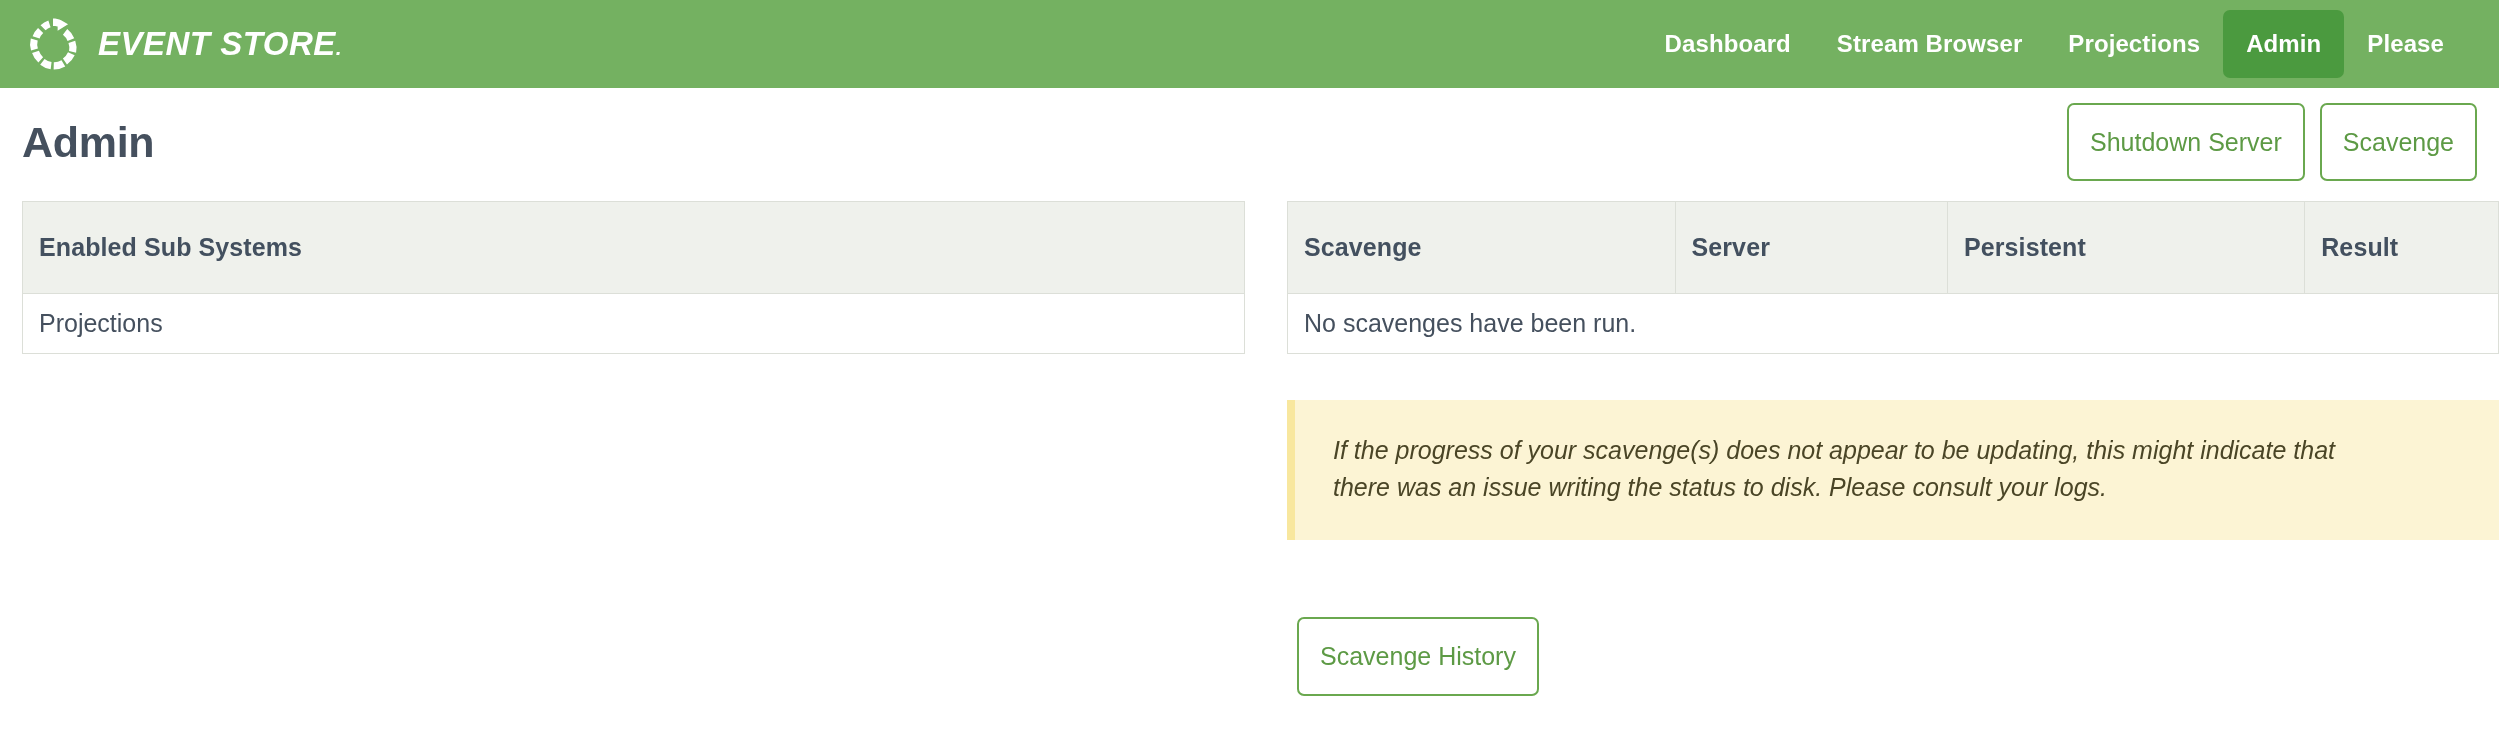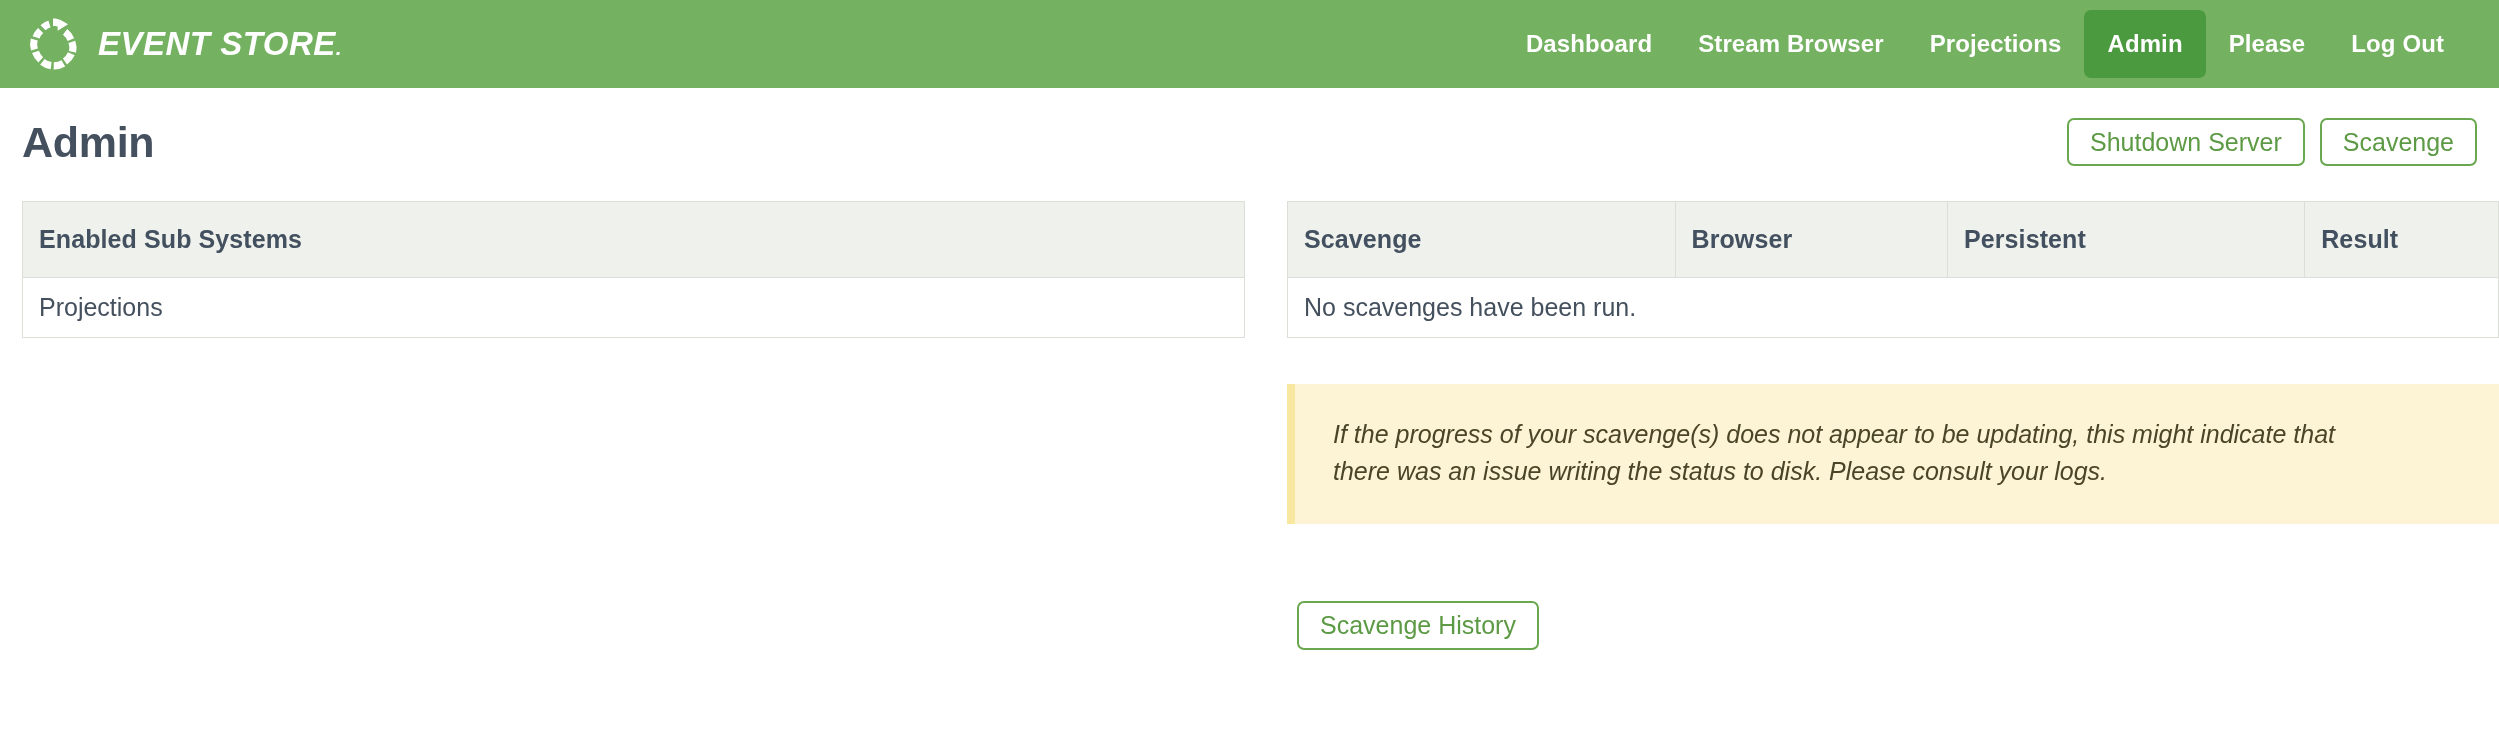--- a/index.html
+++ b/index.html
@@ -90,21 +90,21 @@
     display: flex;
     gap: 15px;
   }
   .btn-outline {
     background: #ffffff;
     border: 2px solid #6aa84f;
     border-radius: 7px;
     color: #5d9a45;
     font-size: 25px;
     font-family: "Liberation Sans", sans-serif;
-    padding: 8px 21px;
+    padding: 23px 21px;
     line-height: 1.15;
     cursor: pointer;
     white-space: nowrap;
   }
 
   
   .columns {
     display: flex;
     gap: 42px;
     margin-top: 19px;
@@ -117,21 +117,21 @@
     border-collapse: collapse;
     table-layout: fixed;
   }
   table.grid th {
     background: #eff1ec;
     border: 1px solid #dcdfd8;
     color: #43505f;
     font-size: 25px;
     font-weight: bold;
     text-align: left;
-    padding: 23px 16px;
+    padding: 31px 16px;
     font-stretch: condensed;
     letter-spacing: 0.1px;
   }
   table.grid td {
     background: #ffffff;
     border: 1px solid #dcdfd8;
     color: #45505e;
     font-size: 25px;
     padding: 15px 16px;
   }
@@ -183,21 +183,20 @@
     </span>
     <span class="brand-text"><span>EVENT STORE</span><span class="dot">.</span></span>
   </a>
 
   <nav class="nav-links">
     <a class="nav-link" href="#">Dashboard</a>
     <a class="nav-link" href="#">Stream Browser</a>
     <a class="nav-link" href="#">Projections</a>
     <a class="nav-link active" href="#">Admin</a>
     <a class="nav-link" href="#">Please</a>
-    <a class="nav-link" href="#">Log Out</a>
   </nav>
 </div>
 
 <div class="page">
 
   <div class="page-head">
     <h1 class="page-title">Admin</h1>
     <div class="head-actions">
       <button class="btn-outline">Shutdown Server</button>
       <button class="btn-outline">Scavenge</button>
@@ -219,21 +218,21 @@
           </tr>
         </tbody>
       </table>
     </div>
 
     <div class="col-right">
       <table class="grid">
         <thead>
           <tr>
             <th style="width:32%">Scavenge</th>
-            <th style="width:22.5%">Browser</th>
+            <th style="width:22.5%">Server</th>
             <th style="width:29.5%">Persistent</th>
             <th style="width:16%">Result</th>
           </tr>
         </thead>
         <tbody>
           <tr>
             <td class="empty-msg" colspan="4">No scavenges have been run.</td>
           </tr>
         </tbody>
       </table>

